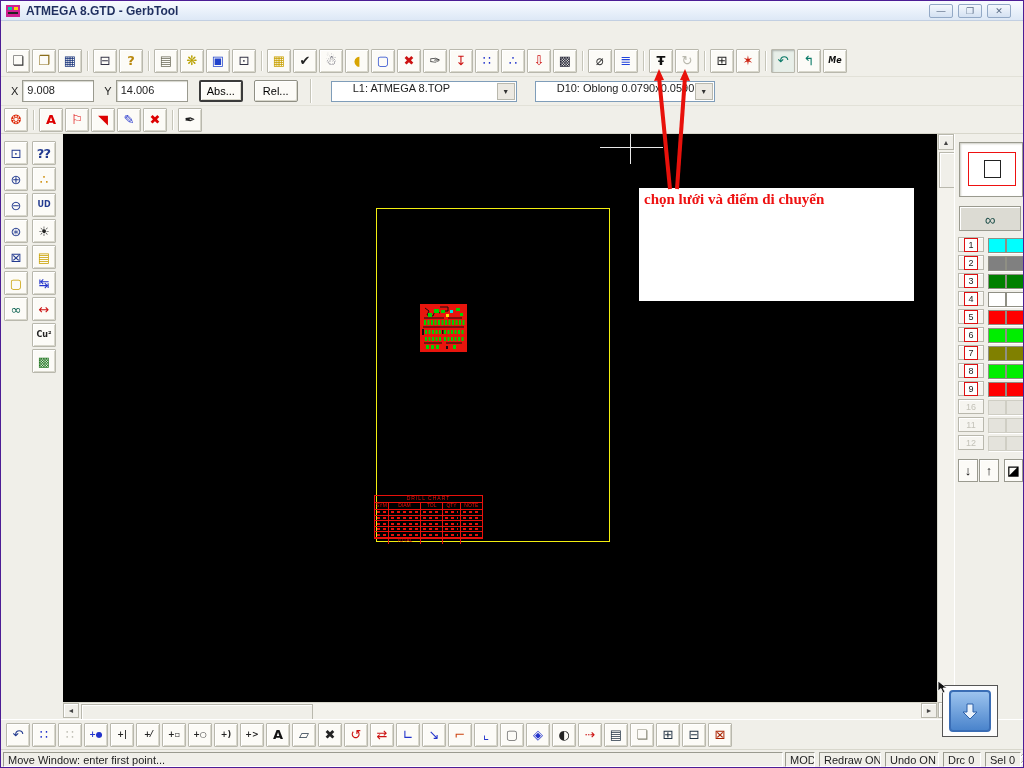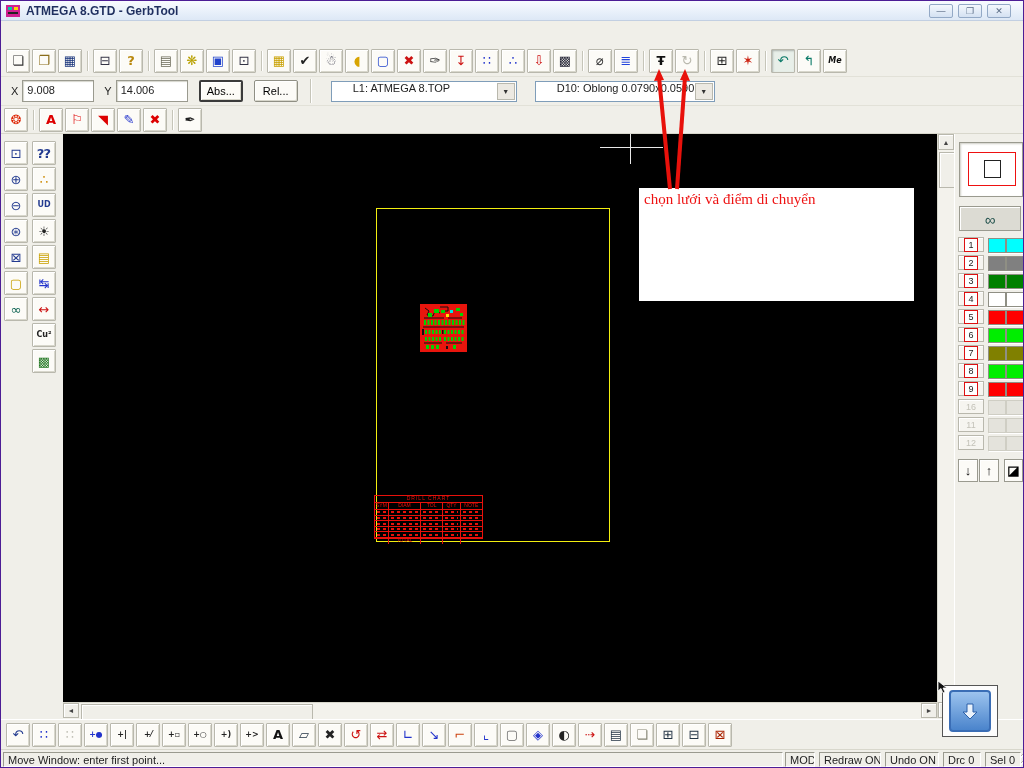--- a/index.html
+++ b/index.html
@@ -53,21 +53,21 @@
   .leftbar{position:absolute;left:0;top:133px;width:62px;height:585px;background:#f0efe9;}
   .lcol{position:absolute;top:6px;display:flex;flex-direction:column;}
   .lcol1{left:3px;} .lcol2{left:31px;}
   .lcol .tb{margin:1px 0;}
   
   .canvas{position:absolute;left:62px;top:133px;width:874px;height:568px;background:#000;overflow:hidden;}
   .xh-v{position:absolute;left:567px;top:0;width:1px;height:30px;background:#e8e8e8;}
   .xh-h{position:absolute;left:537px;top:13px;width:63px;height:1px;background:#e8e8e8;}
   .board{position:absolute;left:313px;top:74px;width:232px;height:332px;border:1px solid #f2ee10;}
   .note{position:absolute;left:576px;top:54px;width:275px;height:113px;background:#ffffff;
-    font-family:"Liberation Serif",serif;font-weight:normal;font-size:15px;color:#ee1111;
+    font-family:"Liberation Serif",serif;font-weight:bold;font-size:15px;color:#ee1111;
     padding:3px 5px;box-sizing:border-box;}
   
   .dchart{position:absolute;left:311px;top:361px;width:109px;height:44px;
     border:1px solid #e8110b;color:#e8110b;font-size:5px;line-height:1;box-sizing:border-box;background:rgba(0,0,0,0);}
   .dc-title{height:6px;border-bottom:1px solid #e8110b;text-align:center;font-size:5px;letter-spacing:1px;}
   .dc-row{display:flex;height:6px;border-bottom:1px solid #e8110b;}
   .dc-row:last-child{border-bottom:none;}
   .dc-cell{border-right:1px solid #e8110b;box-sizing:border-box;text-align:center;overflow:hidden;position:relative;}
   .dc-cell:last-child{border-right:none;}
   .w1{width:13%}.w2{width:30%}.w3{width:21%}.w4{width:16%}.w5{width:20%}

